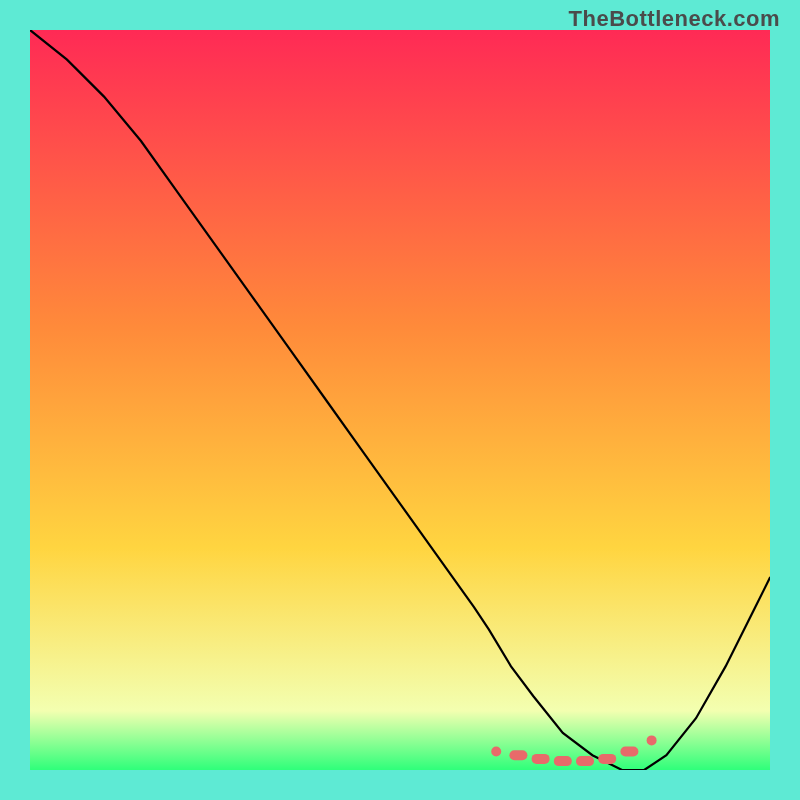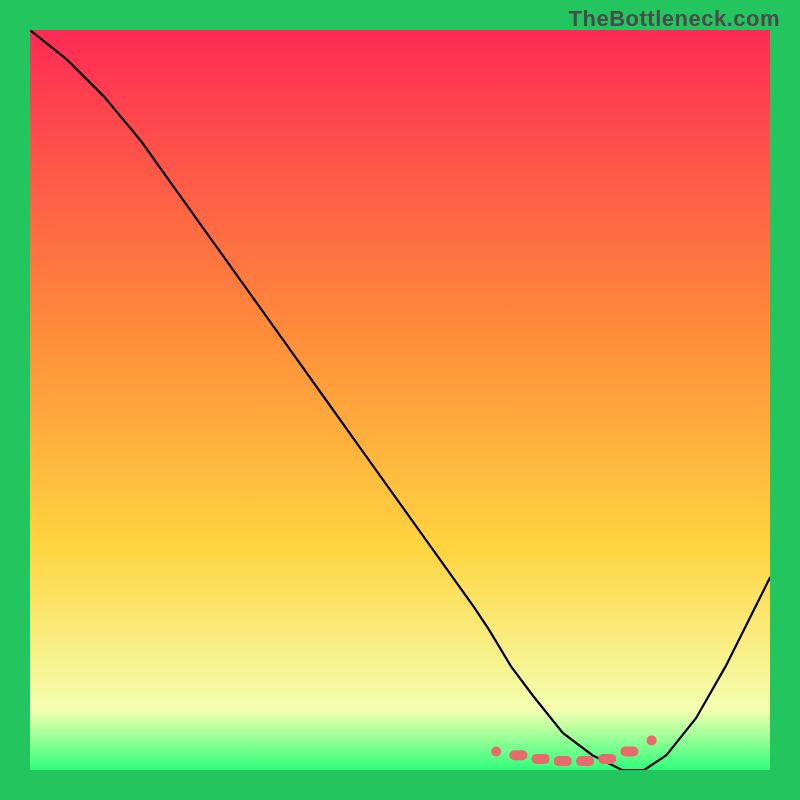--- a/index.html
+++ b/index.html
@@ -10,21 +10,21 @@
     background: #000;
     overflow: hidden;
     font-family: Arial, Helvetica, sans-serif;
   }
   .frame {
     position: absolute;
     top: 0;
     left: 0;
     width: 800px;
     height: 800px;
-    background: #22c55e;
+    background: #5eead4;
   }
   .watermark {
     position: absolute;
     top: 6px;
     right: 20px;
     color: #4b4b4b;
     font-size: 22px;
     font-weight: bold;
     letter-spacing: 0.5px;
     user-select: none;

